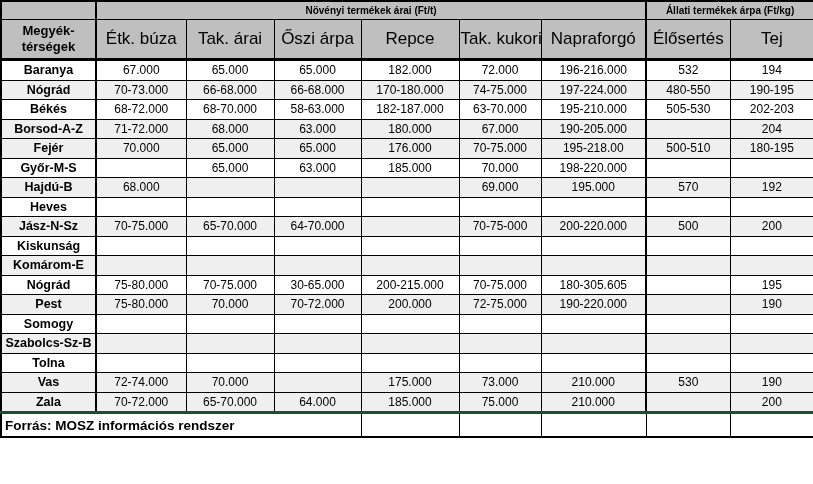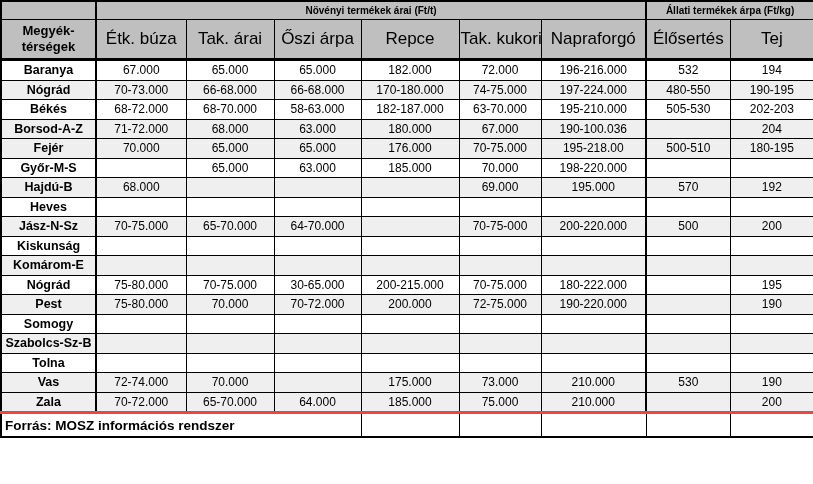--- a/index.html
+++ b/index.html
@@ -58,21 +58,21 @@
     height: 18.5px;
     margin-left: 20px;
   }
   tbody td.val {
     font-size: 12px;
     height: 18.5px;
     white-space: nowrap;
   }
   tbody tr.alt { background: var(--row-alt-bg); }
   tfoot td {
-    border-top: 3px solid #ef4444;
+    border-top: 3px solid #14532d;
     height: 22px;
   }
   td.source {
     font-weight: bold;
     font-size: 13.5px;
     text-align: left;
     padding-left: 3px;
     white-space: nowrap;
   }
 </style>
@@ -145,21 +145,21 @@
         <td class="val">505-530</td>
         <td class="val">202-203</td>
       </tr>
       <tr class="alt">
         <th class="rowhead sep-right">Borsod-A-Z</th>
         <td class="val">71-72.000</td>
         <td class="val">68.000</td>
         <td class="val">63.000</td>
         <td class="val">180.000</td>
         <td class="val">67.000</td>
-        <td class="val sep-right">190-100.036</td>
+        <td class="val sep-right">190-205.000</td>
         <td class="val"></td>
         <td class="val">204</td>
       </tr>
       <tr class="alt">
         <th class="rowhead sep-right">Fejér</th>
         <td class="val">70.000</td>
         <td class="val">65.000</td>
         <td class="val">65.000</td>
         <td class="val">176.000</td>
         <td class="val">70-75.000</td>
@@ -233,21 +233,21 @@
         <td class="val"></td>
         <td class="val"></td>
       </tr>
       <tr>
         <th class="rowhead sep-right">Nógrád</th>
         <td class="val">75-80.000</td>
         <td class="val">70-75.000</td>
         <td class="val">30-65.000</td>
         <td class="val">200-215.000</td>
         <td class="val">70-75.000</td>
-        <td class="val sep-right">180-222.000</td>
+        <td class="val sep-right">180-305.605</td>
         <td class="val"></td>
         <td class="val">195</td>
       </tr>
       <tr class="alt">
         <th class="rowhead sep-right">Pest</th>
         <td class="val">75-80.000</td>
         <td class="val">70.000</td>
         <td class="val">70-72.000</td>
         <td class="val">200.000</td>
         <td class="val">72-75.000</td>

